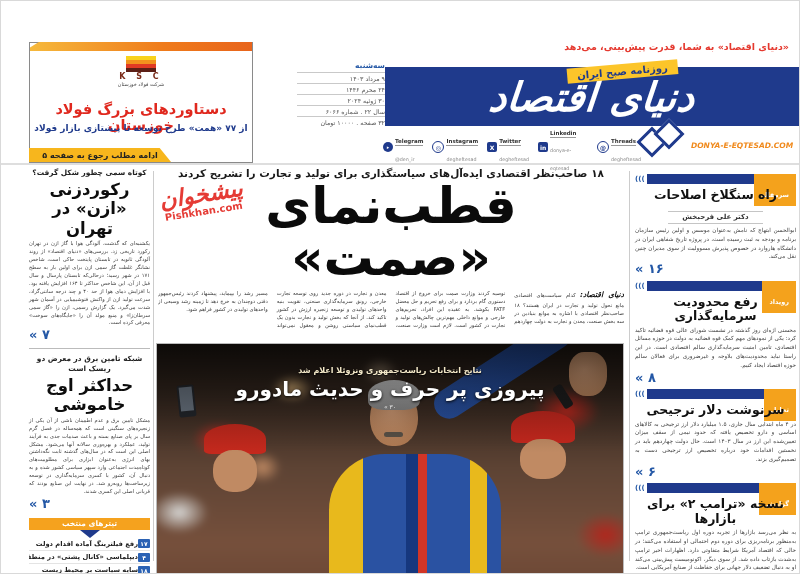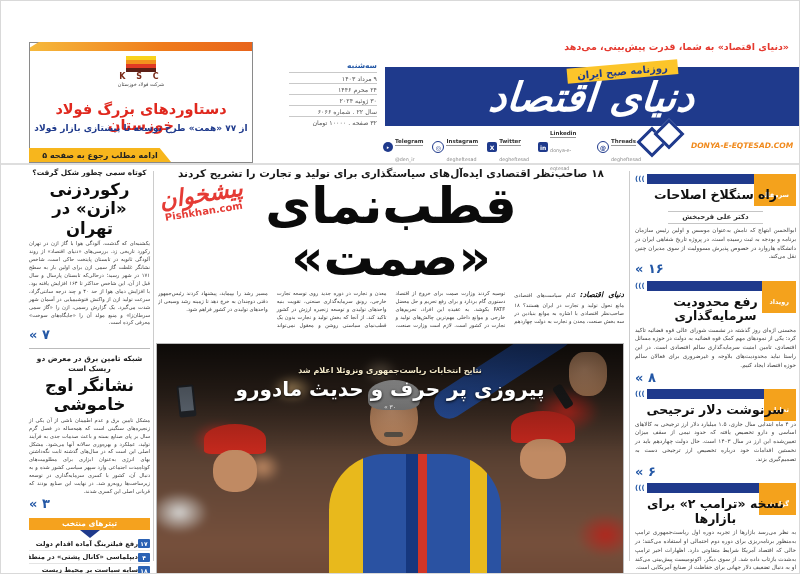--- a/index.html
+++ b/index.html
@@ -5,21 +5,21 @@
   html,body{margin:0;padding:0;background:#fff;}
   .page{position:relative;width:798px;height:572px;border:1px solid #d9d9d9;background:#fff;
         font-family:"DejaVu Sans",sans-serif;direction:rtl;overflow:hidden;}
   .abs{position:absolute;}
   
   .banner{left:384px;top:66px;width:414px;height:59px;background:#1f3a8c;display:flex;align-items:center;justify-content:center;}
   .banner-title{color:#fff;font-weight:bold;font-style:italic;font-size:40px;transform:skewX(-5deg);white-space:nowrap;}
   .tagline{left:528px;top:40px;width:260px;color:#e5392f;font-size:9.5px;font-weight:bold;text-align:right;}
   .badge{left:566px;top:63px;background:#fcc52a;color:#1f3a8c;font-size:10px;font-weight:900;
          padding:2px 10px;transform:rotate(-5deg);white-space:nowrap;}
-  .dateblock{left:288px;top:60px;width:88px;font-size:6.3px;color:#555;}
+  .dateblock{left:296px;top:60px;width:88px;font-size:6.3px;color:#555;}
   .dateblock .d-head{color:#2458a6;font-weight:bold;font-size:7.5px;text-align:right;padding-bottom:2px;}
   .dateblock .d-row{border-top:1px solid #c9c9c9;padding:1.5px 0;text-align:right;}
   .social{left:382px;top:133px;width:258px;height:26px;display:flex;direction:ltr;align-items:center;gap:9px;}
   .soc-item{display:flex;direction:ltr;align-items:center;gap:2px;}
   .soc-ic{width:10px;height:10px;border-radius:50%;background:#1f3a8c;color:#fff;font-size:6px;font-weight:bold;
           display:flex;align-items:center;justify-content:center;flex:0 0 auto;}
   .soc-ic.sq{border-radius:2px;}
   .soc-ic.outl{background:#fff;border:1.2px solid #1f3a8c;color:#1f3a8c;}
   .soc-txt{line-height:1.1;}
   .soc-name{font-size:5.5px;font-weight:bold;color:#333;border-bottom:1px solid #999;padding-bottom:1px;}
@@ -223,21 +223,21 @@
     </div>
   </div>
 
   <div class="abs leftcol">
     <div class="kick-s">کوتاه سمی چطور شکل گرفت؟</div>
     <div class="head-l">رکوردزنی «ازن» در تهران</div>
     <div class="body-s">یکشنبه‌ای که گذشت، آلودگی هوا با گاز ازن در تهران رکورد تاریخی زد. بررسی‌های «دنیای اقتصاد» از روند آلودگی ثانویه در تابستان پایتخت حاکی است، شاخص نشانگر غلظت گاز سمی ازن برای اولین بار به سطح ۱۷۱ در شهر رسید؛ درحالی‌که تابستان پارسال و سال قبل از آن، این شاخص حداکثر تا ۱۶۴ افزایش یافته بود. با افزایش دمای هوا از حد ۴۰ و چند درجه سانتی‌گراد، سرعت تولید ازن از واکنش فتوشیمیایی در آسمان شهر شدت می‌گیرد. یک گزارش رسمی، ازن را «گاز سمی سرطان‌زا» و منبع مولد آن را «جایگاه‌های سوخت» معرفی کرده است.</div>
     <div class="pref">« ۷</div>
     <hr class="ldiv">
     <div class="kick-s">شبکه تامین برق در معرض دو ریسک است</div>
-    <div class="head-l">نشانگر اوج خاموشی</div>
+    <div class="head-l">حداکثر اوج خاموشی</div>
     <div class="body-s">مشکل تامین برق و عدم اطمینان ناشی از آن یکی از زنجیره‌های سنگینی است که همه‌ساله در فصل گرم سال بر پای صنایع بسته و باعث صدمات جدی به فرآیند تولید، عملکرد و بهره‌وری سالانه آنها می‌شود. مشکل اصلی این است که در سال‌های گذشته ثابت نگه‌داشتن بهای انرژی به‌عنوان ابزاری برای مطلوبیت‌های کوتاه‌مدت اجتماعی وارد سپهر سیاسی کشور شده و به دنبال آن، کشور با کسری سرمایه‌گذاری در توسعه زیرساخت‌ها روبه‌رو شد. در نهایت این صنایع بودند که قربانی اصلی این کسری شدند.</div>
     <div class="pref">« ۳</div>
 
     <div style="margin-top:6px;">
       <div class="hl-band">تیترهای منتخب</div>
       <div class="hl-chev"></div>
       <div class="hl-row">
         <span class="hl-badge">۱۷</span>
         <span class="hl-txt">رفع فیلترینگ آماده اقدام دولت</span>
       </div>

